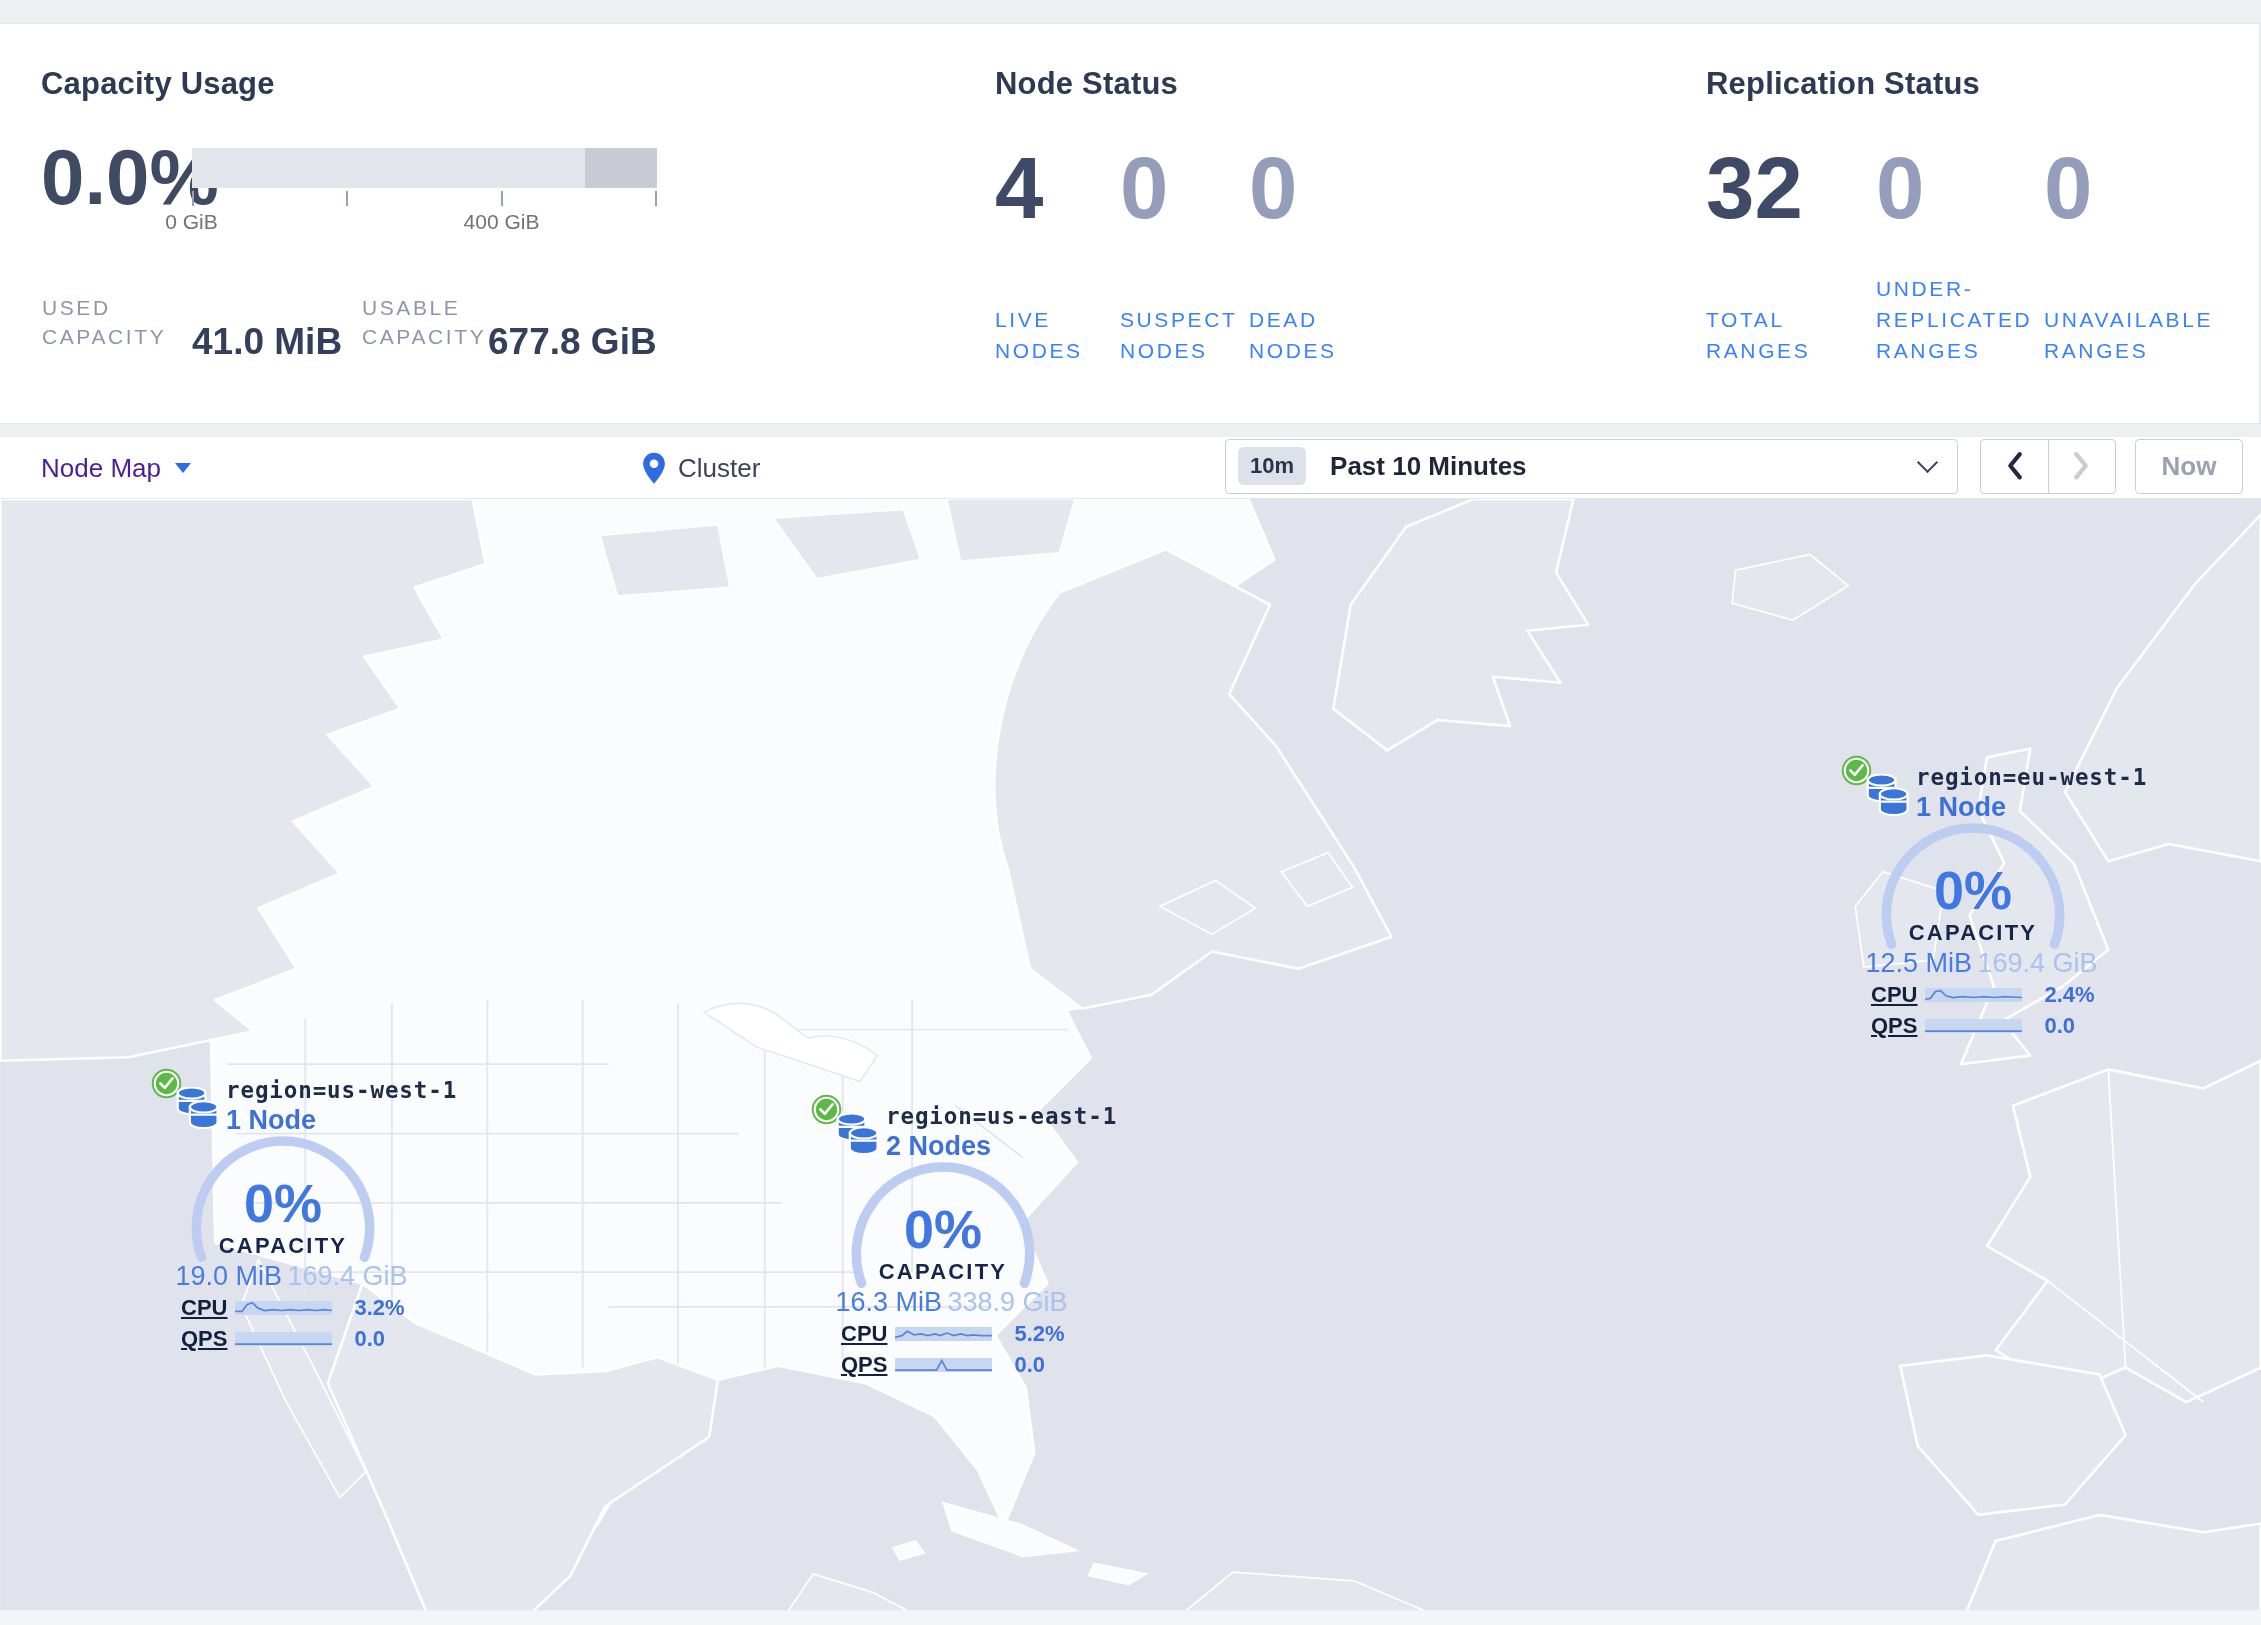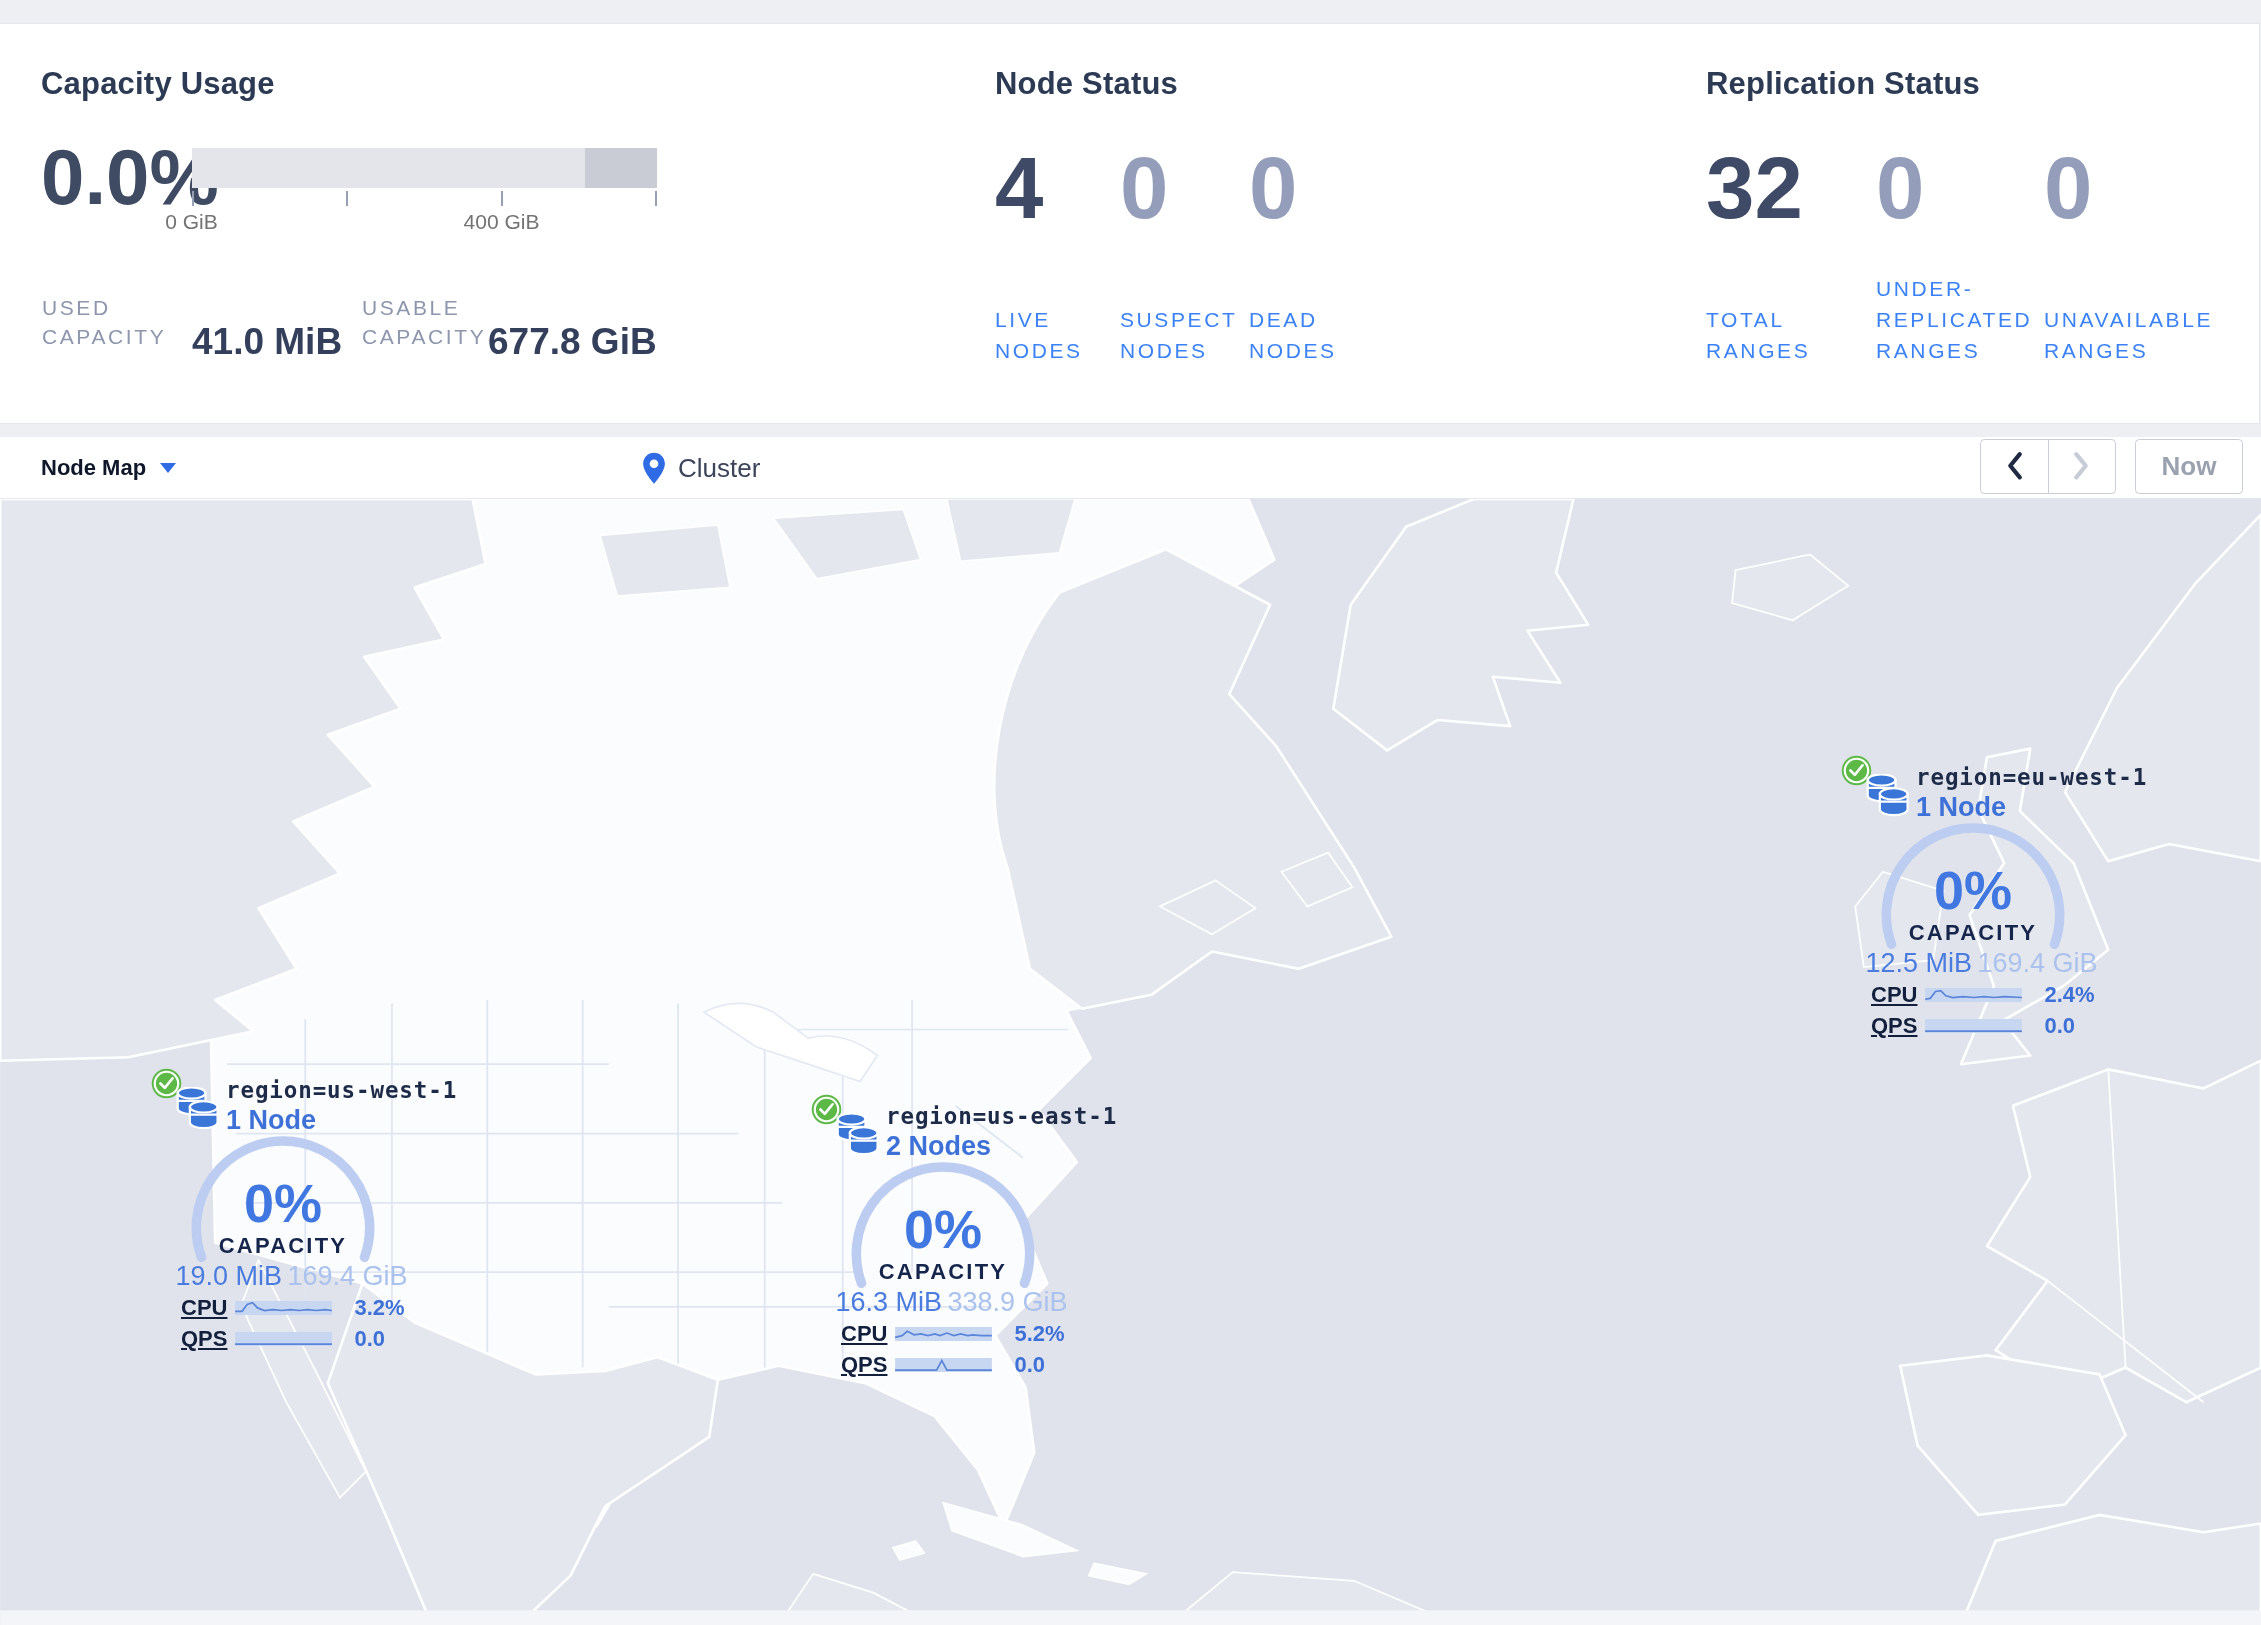--- a/index.html
+++ b/index.html
@@ -28,21 +28,21 @@
   .stat-num{font-size:87px;font-weight:700;color:#3e4a66;line-height:1;}
   .stat-num.dim{color:#949eba;}
   .stat-label{font-size:21px;letter-spacing:2.6px;color:#3b82f6;line-height:31px;}
 
   
   .toolbar{
     position:absolute;left:0;top:437px;width:2261px;height:62px;background:#ffffff;
     border-bottom:0.9px solid #e4e7ed;box-sizing:border-box;
   }
   .view-select{position:absolute;left:41px;top:0;height:62px;display:flex;align-items:center;cursor:pointer;}
-  .view-select .vlabel{font-size:22px;color:#0f172a;font-weight:700;}
+  .view-select .vlabel{font-size:26px;color:#4c1d95;font-weight:400;}
   .caret-down{width:0;height:0;margin-left:14px;border-left:8.7px solid transparent;border-right:8.7px solid transparent;border-top:10.4px solid #2e6be4;}
   .breadcrumb{position:absolute;left:642px;top:0;height:62px;display:flex;align-items:center;}
   .breadcrumb .blabel{font-size:26px;color:#3b4459;font-weight:500;margin-left:12px;}
   .time-picker{
     position:absolute;left:1225px;top:1.7px;width:733px;height:55px;background:#fff;
     border:1.7px solid #c9cdd7;border-radius:4.3px;box-sizing:border-box;
     display:flex;align-items:center;cursor:pointer;
   }
   .time-badge{margin-left:12px;background:#dde1ea;border-radius:6px;padding:6px 12px;font-size:22px;font-weight:700;color:#29334a;}
   .time-label{margin-left:24px;font-size:26px;font-weight:700;color:#1e2638;}
@@ -150,20 +150,25 @@
       <span class="vlabel">Node Map</span>
       <span class="caret-down"></span>
     </div>
     <div class="breadcrumb">
       <svg width="24" height="33" viewBox="0 0 26 38">
         <path d="M13,1C6.1,1 0.5,6.6 0.5,13.5 c0,9.4 12.5,23 12.5,23 s12.5,-13.6 12.5,-23 C25.5,6.6 19.9,1 13,1z" fill="#2e6be4"></path>
         <circle cx="13" cy="13.5" r="5" fill="#ffffff"></circle>
       </svg>
       <span class="blabel">Cluster</span>
     </div>
+    <div class="time-picker">
+      <span class="time-badge">10m</span>
+      <span class="time-label">Past 10 Minutes</span>
+      <span class="chev-down"></span>
+    </div>
     <div class="pager">
       <div class="pbtn">
         <svg width="21" height="29.5" viewBox="0 0 16 28">
           <polyline points="13,3 4,14 13,25" fill="none" stroke="#1f2a42" stroke-width="4" stroke-linecap="round" stroke-linejoin="round"></polyline>
         </svg>
       </div>
       <div class="pbtn">
         <svg width="21" height="29.5" viewBox="0 0 16 28">
           <polyline points="3,3 12,14 3,25" fill="none" stroke="#c7ccd6" stroke-width="4" stroke-linecap="round" stroke-linejoin="round"></polyline>
         </svg>

